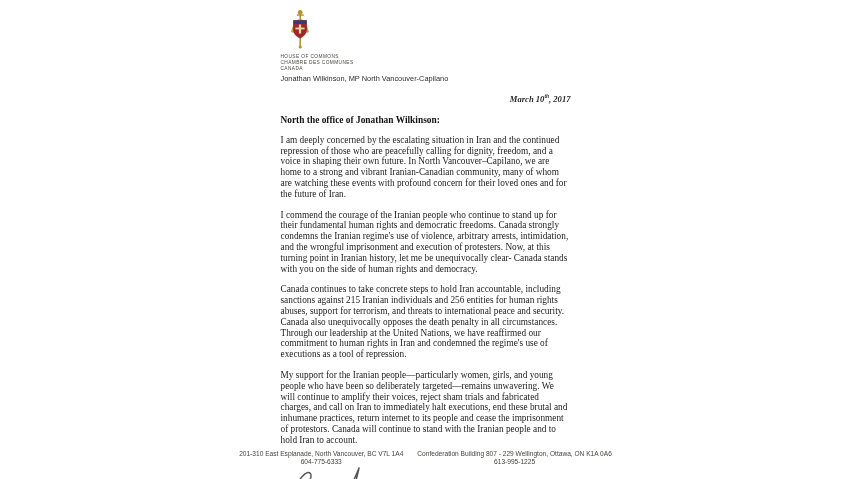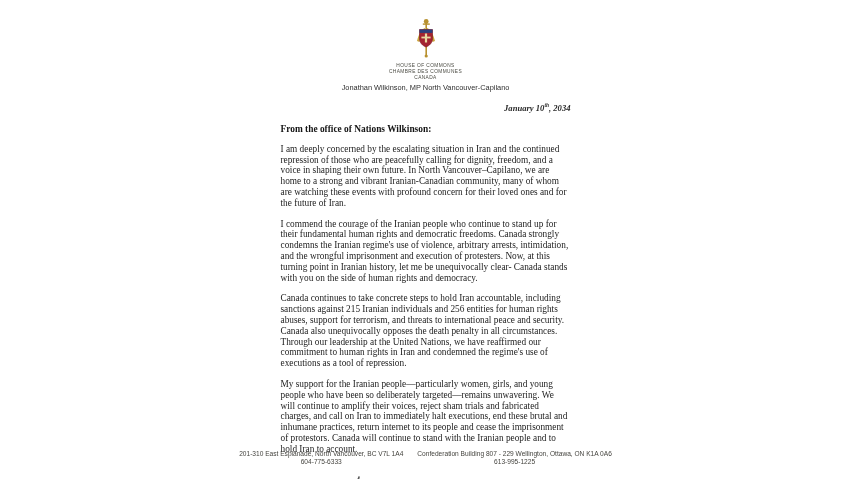--- a/index.html
+++ b/index.html
@@ -18,22 +18,21 @@
     width: 851px;
     height: 479px;
     background: #ffffff;
   }
   .letter {
     width: 290px;
     margin: 0 auto;
     position: relative;
   }
   .letterhead {
-    text-align: center;
-    padding-top: 17px;
+    padding-top: 8px;
     font-family: "Liberation Sans", sans-serif;
     color: #3a3a3a;
   }
   .crest {
     display: inline-block;
     line-height: 0;
   }
   .org-line {
     font-size: 4.8px;
     line-height: 6px;
@@ -121,23 +120,23 @@
 
           <circle cx="19.2" cy="39" r="1.6" fill="#b8912f"></circle>
         </svg>
       </span>
       <div class="org-line">HOUSE OF COMMONS</div>
       <div class="org-line">CHAMBRE DES COMMUNES</div>
       <div class="org-line">CANADA</div>
       <div class="mp-line">Jonathan Wilkinson, MP North Vancouver-Capilano</div>
     </div>
 
-    <div class="date-line"><span>January 10</span><sup>th</sup><span>, 2034</span></div>
+    <div class="date-line"><span>March 10</span><sup>th</sup><span>, 2017</span></div>
 
-    <div class="salutation">From the office of Nations Wilkinson:</div>
+    <div class="salutation">North the office of Jonathan Wilkinson:</div>
 
     <p class="body-par">I am deeply concerned by the escalating situation in Iran and the continued repression of those who are peacefully calling for dignity, freedom, and a voice in shaping their own future. In North Vancouver–Capilano, we are home to a strong and vibrant Iranian-Canadian community, many of whom are watching these events with profound concern for their loved ones and for the future of Iran.</p>
     <p class="body-par">I commend the courage of the Iranian people who continue to stand up for their fundamental human rights and democratic freedoms. Canada strongly condemns the Iranian regime's use of violence, arbitrary arrests, intimidation, and the wrongful imprisonment and execution of protesters. Now, at this turning point in Iranian history, let me be unequivocally clear- Canada stands with you on the side of human rights and democracy.</p>
     <p class="body-par">Canada continues to take concrete steps to hold Iran accountable, including sanctions against 215 Iranian individuals and 256 entities for human rights abuses, support for terrorism, and threats to international peace and security. Canada also unequivocally opposes the death penalty in all circumstances. Through our leadership at the United Nations, we have reaffirmed our commitment to human rights in Iran and condemned the regime's use of executions as a tool of repression.</p>
     <p class="body-par">My support for the Iranian people—particularly women, girls, and young people who have been so deliberately targeted—remains unwavering. We will continue to amplify their voices, reject sham trials and fabricated charges, and call on Iran to immediately halt executions, end these brutal and inhumane practices, return internet to its people and cease the imprisonment of protestors. Canada will continue to stand with the Iranian people and to hold Iran to account.</p>
 
     <div class="signature-block">
       <svg width="185" height="52" viewBox="0 0 185 52">
         <path d="M14 40 C 20 24, 30 10, 35 13 C 39 16, 30 32, 20 42 C 14 48, 10 46, 16 40 C 26 30, 40 24, 48 27 C 54 29, 46 38, 52 36 C 58 34, 60 26, 66 28 C 63 33, 60 39, 65 37 C 74 33, 80 18, 84 8 C 81 22, 76 36, 80 38 C 85 40, 90 28, 94 31 C 96 33, 99 29, 103 27 C 99 32, 97 38, 101 36 C 107 33, 111 24, 115 26 C 112 31, 110 37, 114 36 C 120 34, 124 27, 129 29 C 136 31, 146 33, 158 31 C 168 29, 176 27, 182 26" fill="none" stroke="#565656" stroke-width="1.5" stroke-linecap="round" stroke-linejoin="round"></path>
       </svg>

